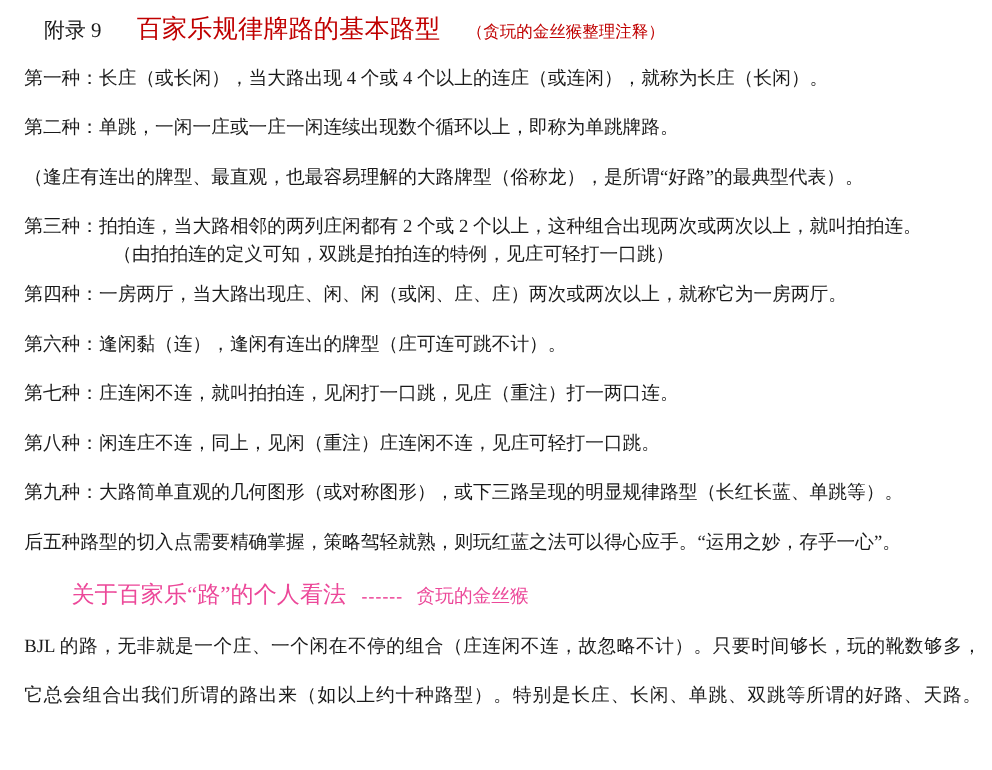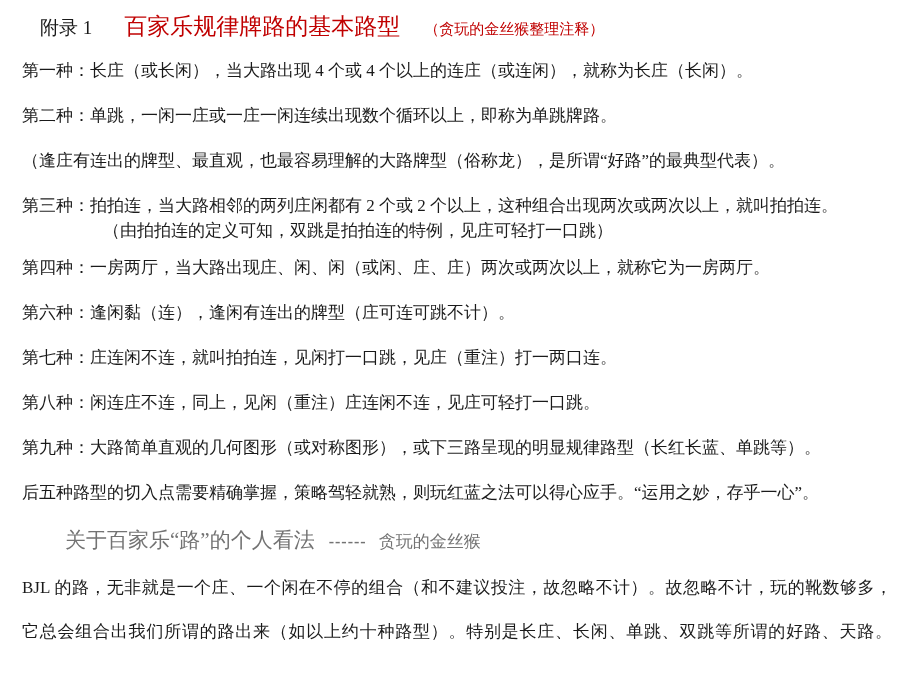--- a/index.html
+++ b/index.html
@@ -56,21 +56,21 @@
     padding-left: 81px;
     margin-bottom: 12px;
   }
   
   .subheading {
     margin-left: 43px;
     line-height: 30px;
     height: 30px;
     margin-bottom: 20px;
     white-space: nowrap;
-    color: #737373;
+    color: #ec4899;
   }
   .subheading-title {
     font-size: 21px;
   }
   .subheading-dashes {
     font-size: 16px;
     font-weight: bold;
     margin-left: 10px;
     letter-spacing: 1px;
   }
@@ -86,21 +86,21 @@
     text-align: justify;
     text-align-last: justify;
   }
 </style>
 </head>
 <body>
 
 <div class="doc">
 
   <div class="title-row">
-    <span class="title-prefix">附录 1</span>
+    <span class="title-prefix">附录 9</span>
     <span class="title-main">百家乐规律牌路的基本路型</span>
     <span class="title-annotation">（贪玩的金丝猴整理注释）</span>
   </div>
 
   <div class="para">第一种：长庄（或长闲），当大路出现 4 个或 4 个以上的连庄（或连闲），就称为长庄（长闲）。</div>
   <div class="para">第二种：单跳，一闲一庄或一庄一闲连续出现数个循环以上，即称为单跳牌路。</div>
   <div class="para">（逢庄有连出的牌型、最直观，也最容易理解的大路牌型（俗称龙），是所谓“好路”的最典型代表）。</div>
   <div class="para tight">第三种：拍拍连，当大路相邻的两列庄闲都有 2 个或 2 个以上，这种组合出现两次或两次以上，就叫拍拍连。</div>
   <div class="para indent">（由拍拍连的定义可知，双跳是拍拍连的特例，见庄可轻打一口跳）</div>
   <div class="para">第四种：一房两厅，当大路出现庄、闲、闲（或闲、庄、庄）两次或两次以上，就称它为一房两厅。</div>
@@ -109,16 +109,16 @@
   <div class="para">第八种：闲连庄不连，同上，见闲（重注）庄连闲不连，见庄可轻打一口跳。</div>
   <div class="para">第九种：大路简单直观的几何图形（或对称图形），或下三路呈现的明显规律路型（长红长蓝、单跳等）。</div>
   <div class="para">后五种路型的切入点需要精确掌握，策略驾轻就熟，则玩红蓝之法可以得心应手。“运用之妙，存乎一心”。</div>
 
   <div class="subheading">
     <span class="subheading-title">关于百家乐“路”的个人看法</span>
     <span class="subheading-dashes">------</span>
     <span class="subheading-author">贪玩的金丝猴</span>
   </div>
 
-  <div class="closing-line">BJL 的路，无非就是一个庄、一个闲在不停的组合（和不建议投注，故忽略不计）。故忽略不计，玩的靴数够多，</div>
+  <div class="closing-line">BJL 的路，无非就是一个庄、一个闲在不停的组合（庄连闲不连，故忽略不计）。只要时间够长，玩的靴数够多，</div>
   <div class="closing-line">它总会组合出我们所谓的路出来（如以上约十种路型）。特别是长庄、长闲、单跳、双跳等所谓的好路、天路。</div>
 
 </div>
 
 </body></html>

